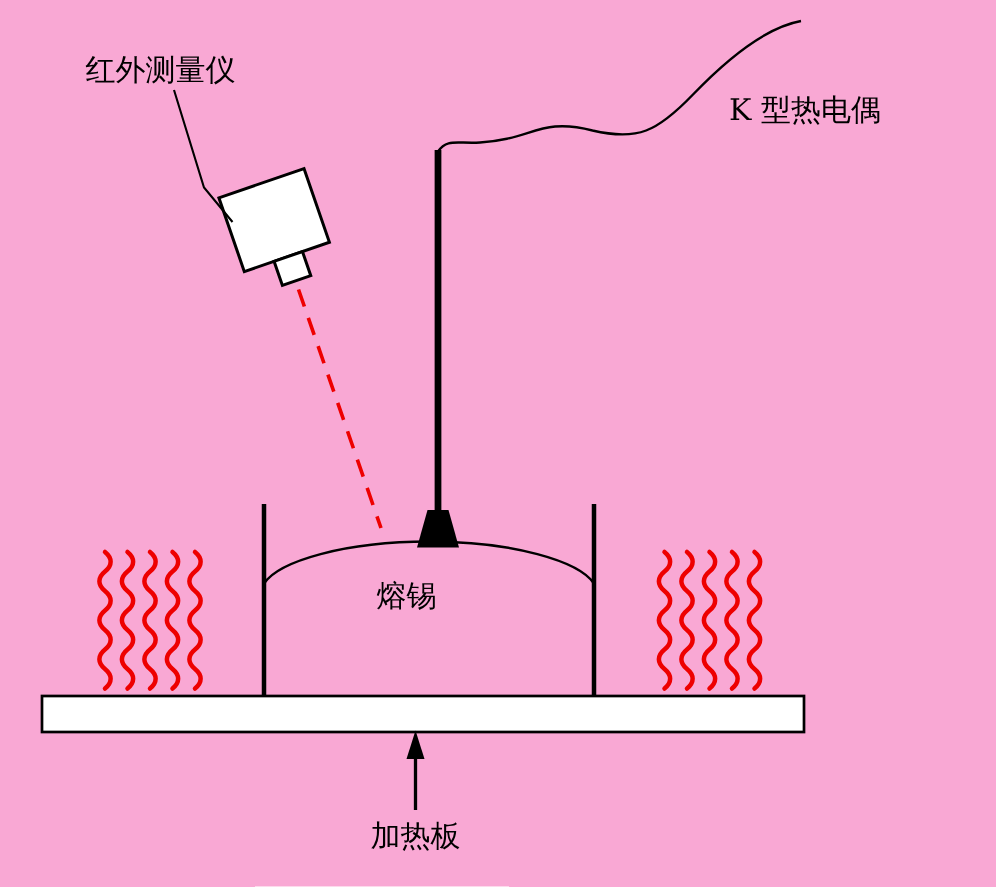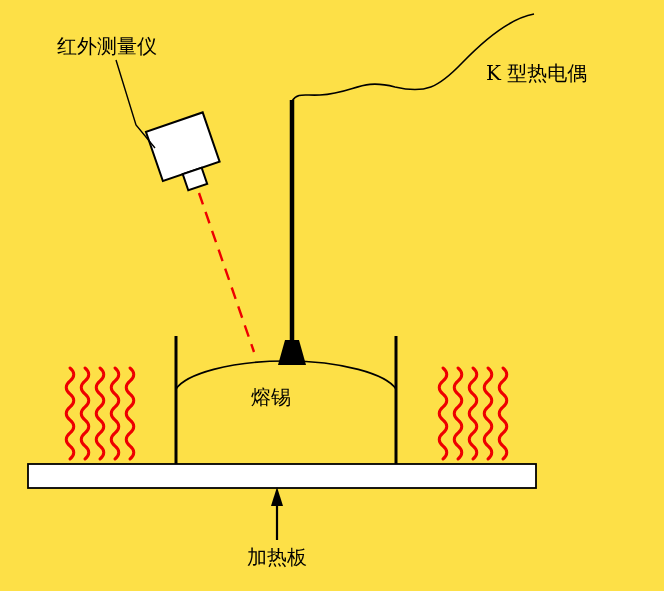--- a/index.html
+++ b/index.html
@@ -4,21 +4,21 @@
 <style>
   html, body {
     margin: 0;
     padding: 0;
     background: #ffffff;
   }
   .canvas {
     position: relative;
     width: 664px;
     height: 591px;
-    background: #fde047;
+    background: #f9a8d4;
     overflow: hidden;
   }
   svg text {
     font-family: "DejaVu Serif", "Liberation Serif", serif;
     font-size: 20px;
     fill: #000000;
   }
   .stroke-black {
     stroke: #000000;
     fill: none;

